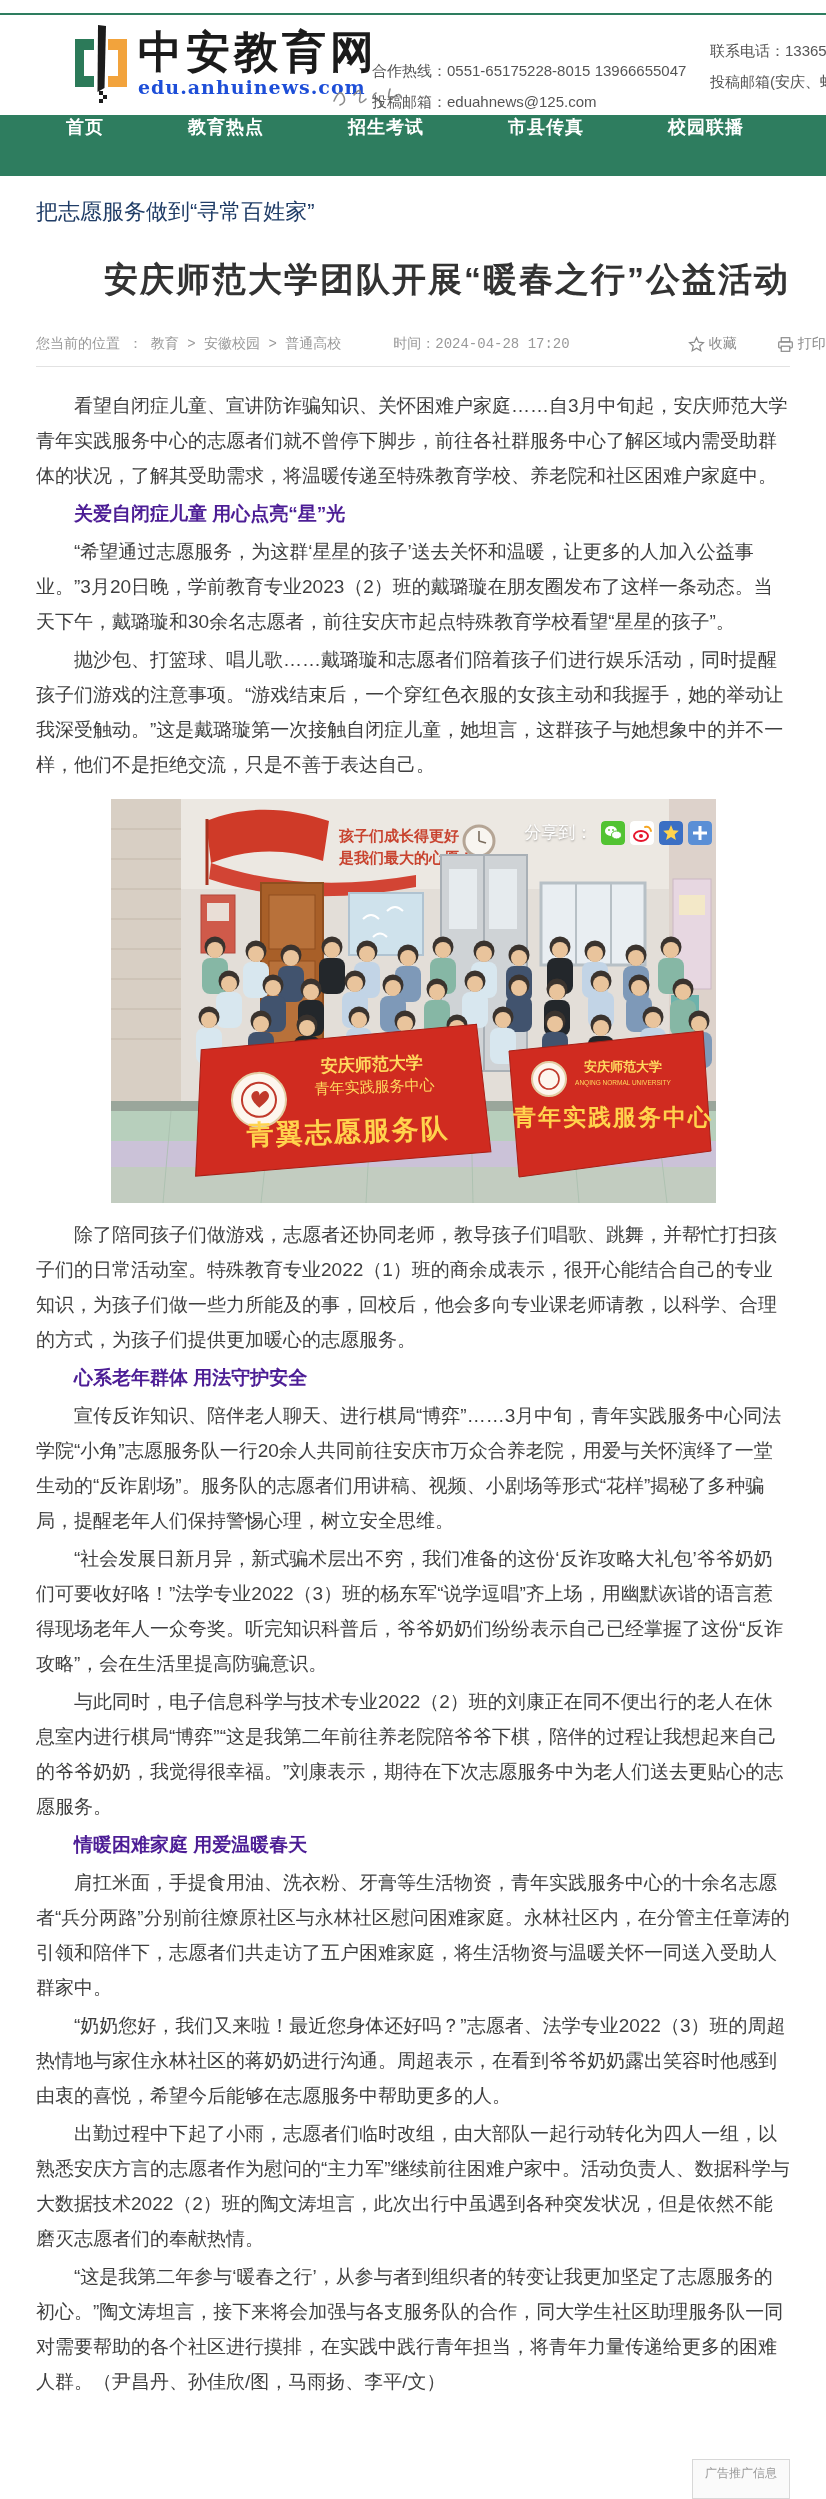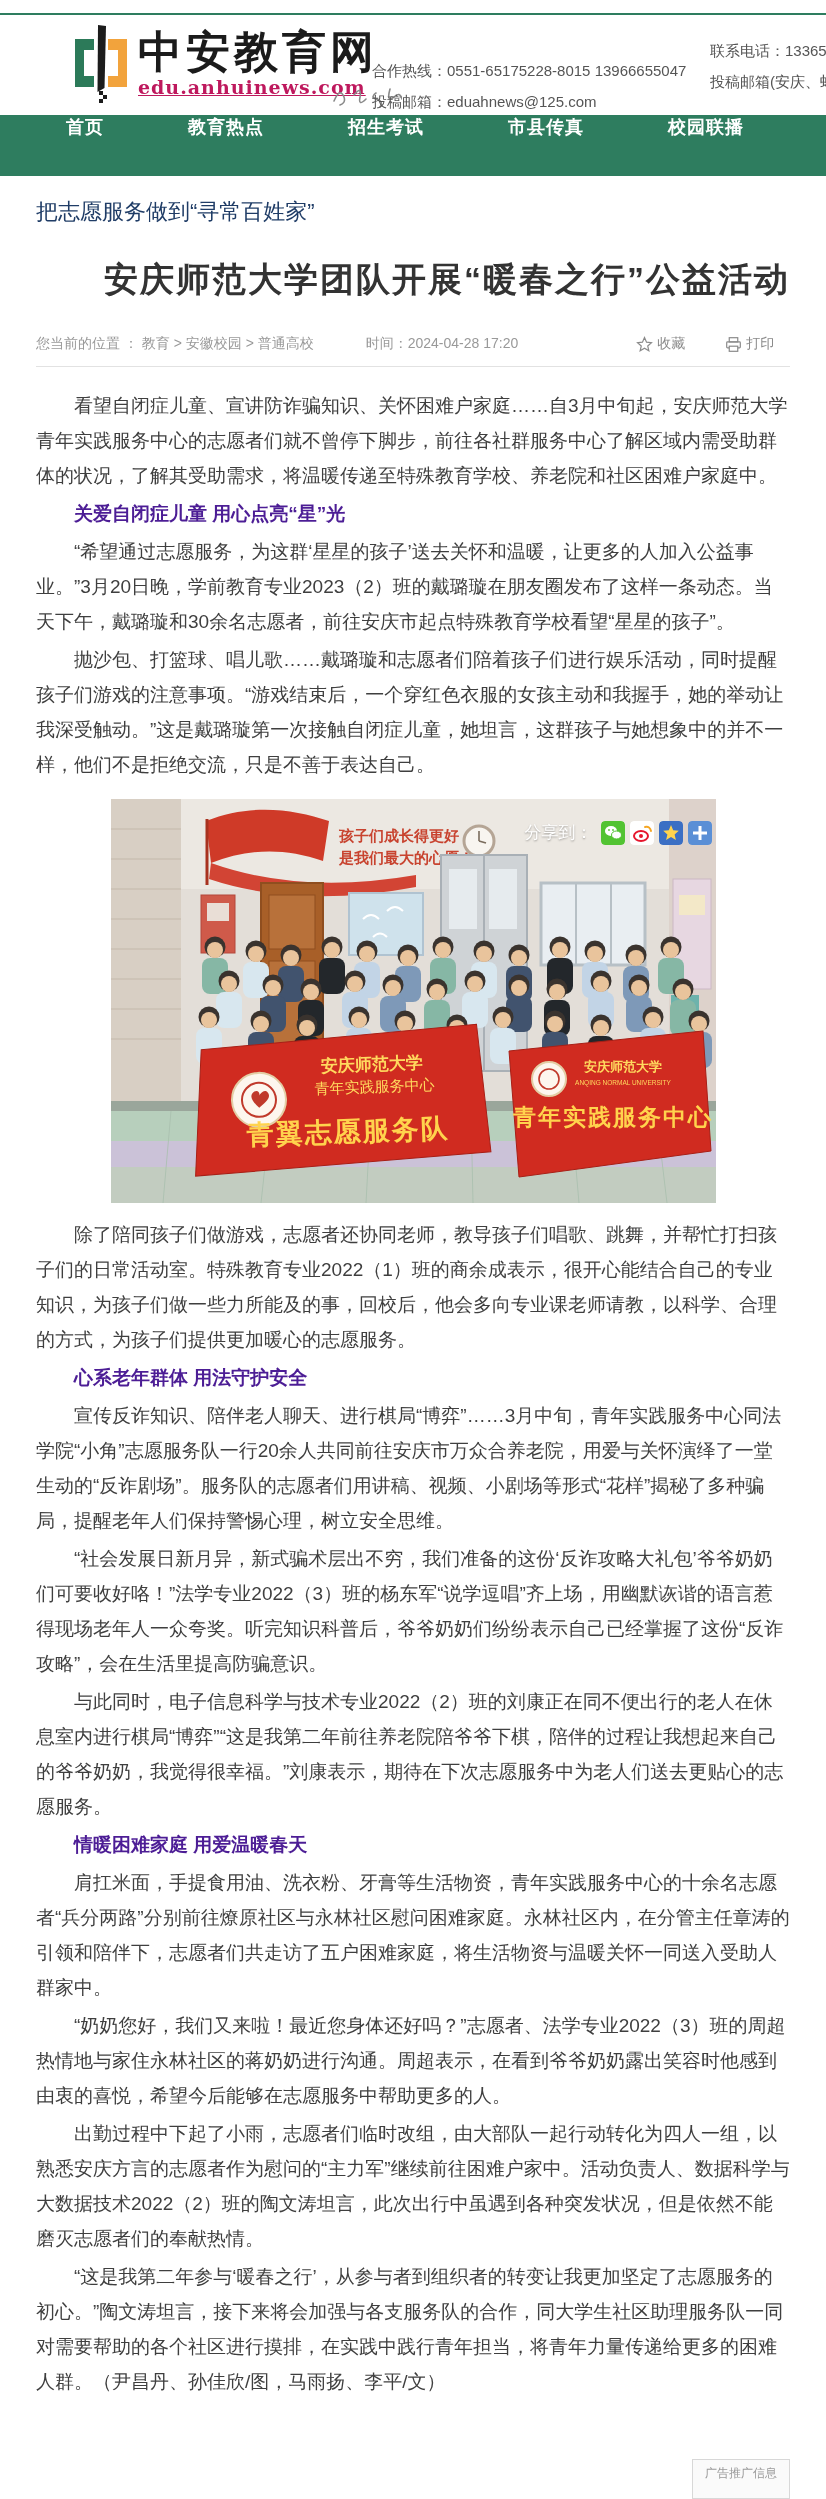--- a/index.html
+++ b/index.html
@@ -5,34 +5,34 @@
   html,body{margin:0;padding:0;background:#fff;}
   body{font-family:"Liberation Sans","DejaVu Sans",sans-serif;}
   .page{position:relative;width:826px;height:2499px;margin:0 auto;background:#fff;overflow:hidden;}
   
   .top-strip{height:13px;border-bottom:2px solid #2e7d5f;}
   
   .header{position:relative;height:100px;}
   .logo{position:absolute;left:74px;top:8px;display:flex;align-items:center;cursor:pointer;}
   .logo-text{margin-left:10px;}
   .site-name{font-family:"DejaVu Serif","Liberation Serif",serif;font-weight:bold;font-size:44px;color:#1b1b1b;letter-spacing:4px;line-height:48px;}
-  .site-domain{font-family:"DejaVu Serif","Liberation Serif",serif;font-weight:bold;font-size:19px;color:#be185d;letter-spacing:1px;text-decoration:underline;}
+  .site-domain{font-family:"DejaVu Serif","Liberation Serif",serif;font-weight:bold;font-size:19px;color:#1d4ed8;letter-spacing:1px;}
   .sig{position:absolute;left:330px;top:66px;}
   .contact{position:absolute;top:20px;font-size:15px;color:#555;line-height:31px;white-space:nowrap;}
   .contact.c1{left:372px;margin-top:20px;}
   .contact.c2{left:710px;}
   
   .nav{display:flex;align-items:flex-start;height:61px;background:#2e7d5f;padding-left:66px;gap:84px;overflow:hidden;}
   .nav-item{color:#fff;font-size:18px;font-weight:600;letter-spacing:1px;white-space:nowrap;cursor:pointer;}
   
   .related{margin:21px 36px 0;font-size:22px;color:#1f3c66;cursor:pointer;}
   
   .title{margin:30px 36px 0;font-size:34px;font-weight:bold;color:#333;letter-spacing:2px;line-height:44px;text-align:right;}
   
-  .meta{display:flex;align-items:center;margin:34px 36px 0;padding-bottom:13px;border-bottom:1px solid #e2e2e2;font-size:14px;color:#999;}
+  .meta{display:flex;align-items:center;margin:34px 36px 0;padding-bottom:13px;border-bottom:1px solid #e2e2e2;font-size:14px;color:#999;font-family:Liberation Mono, monospace;}
   .meta .crumb{white-space:nowrap;}
   .meta .time{margin-left:52px;white-space:nowrap;}
   .meta .act{display:flex;align-items:center;gap:4px;margin-left:118px;color:#8a8a8a;cursor:pointer;white-space:nowrap;}
   .meta .act + .act{margin-left:40px;}
   .meta svg{display:block;}
   
   .article{padding:18px 36px 0;font-size:19px;line-height:35px;color:#3f3f3f;}
   .article p{margin:3px 0;text-indent:2em;}
   .article p.subhead{font-weight:bold;color:#4c1d95;}
   

